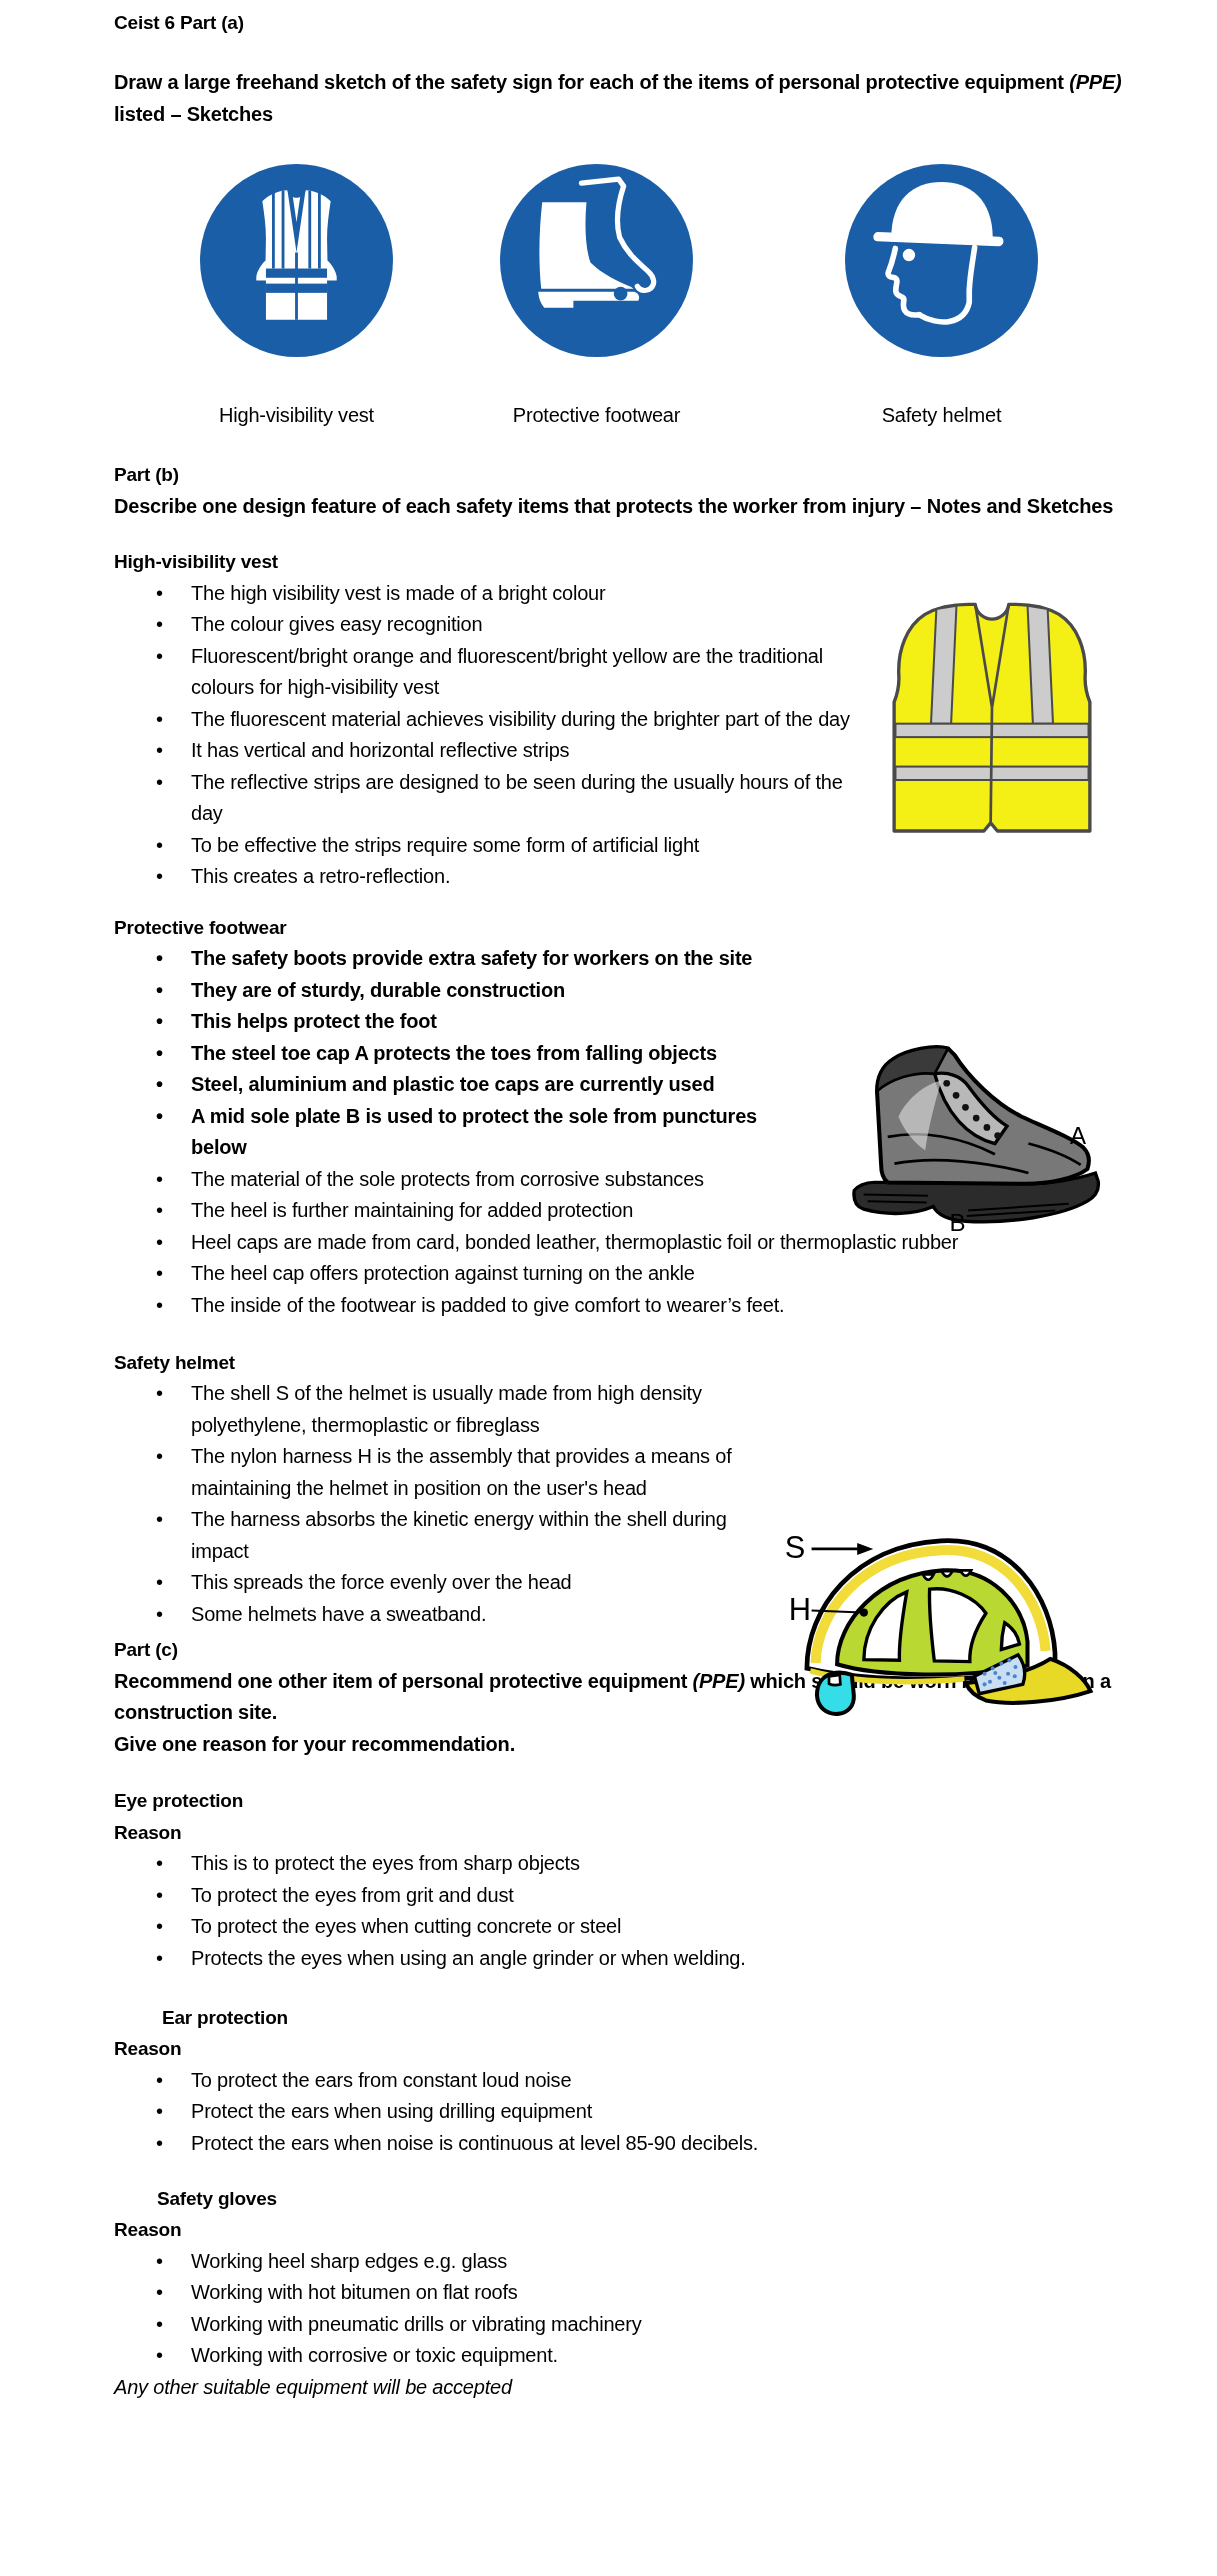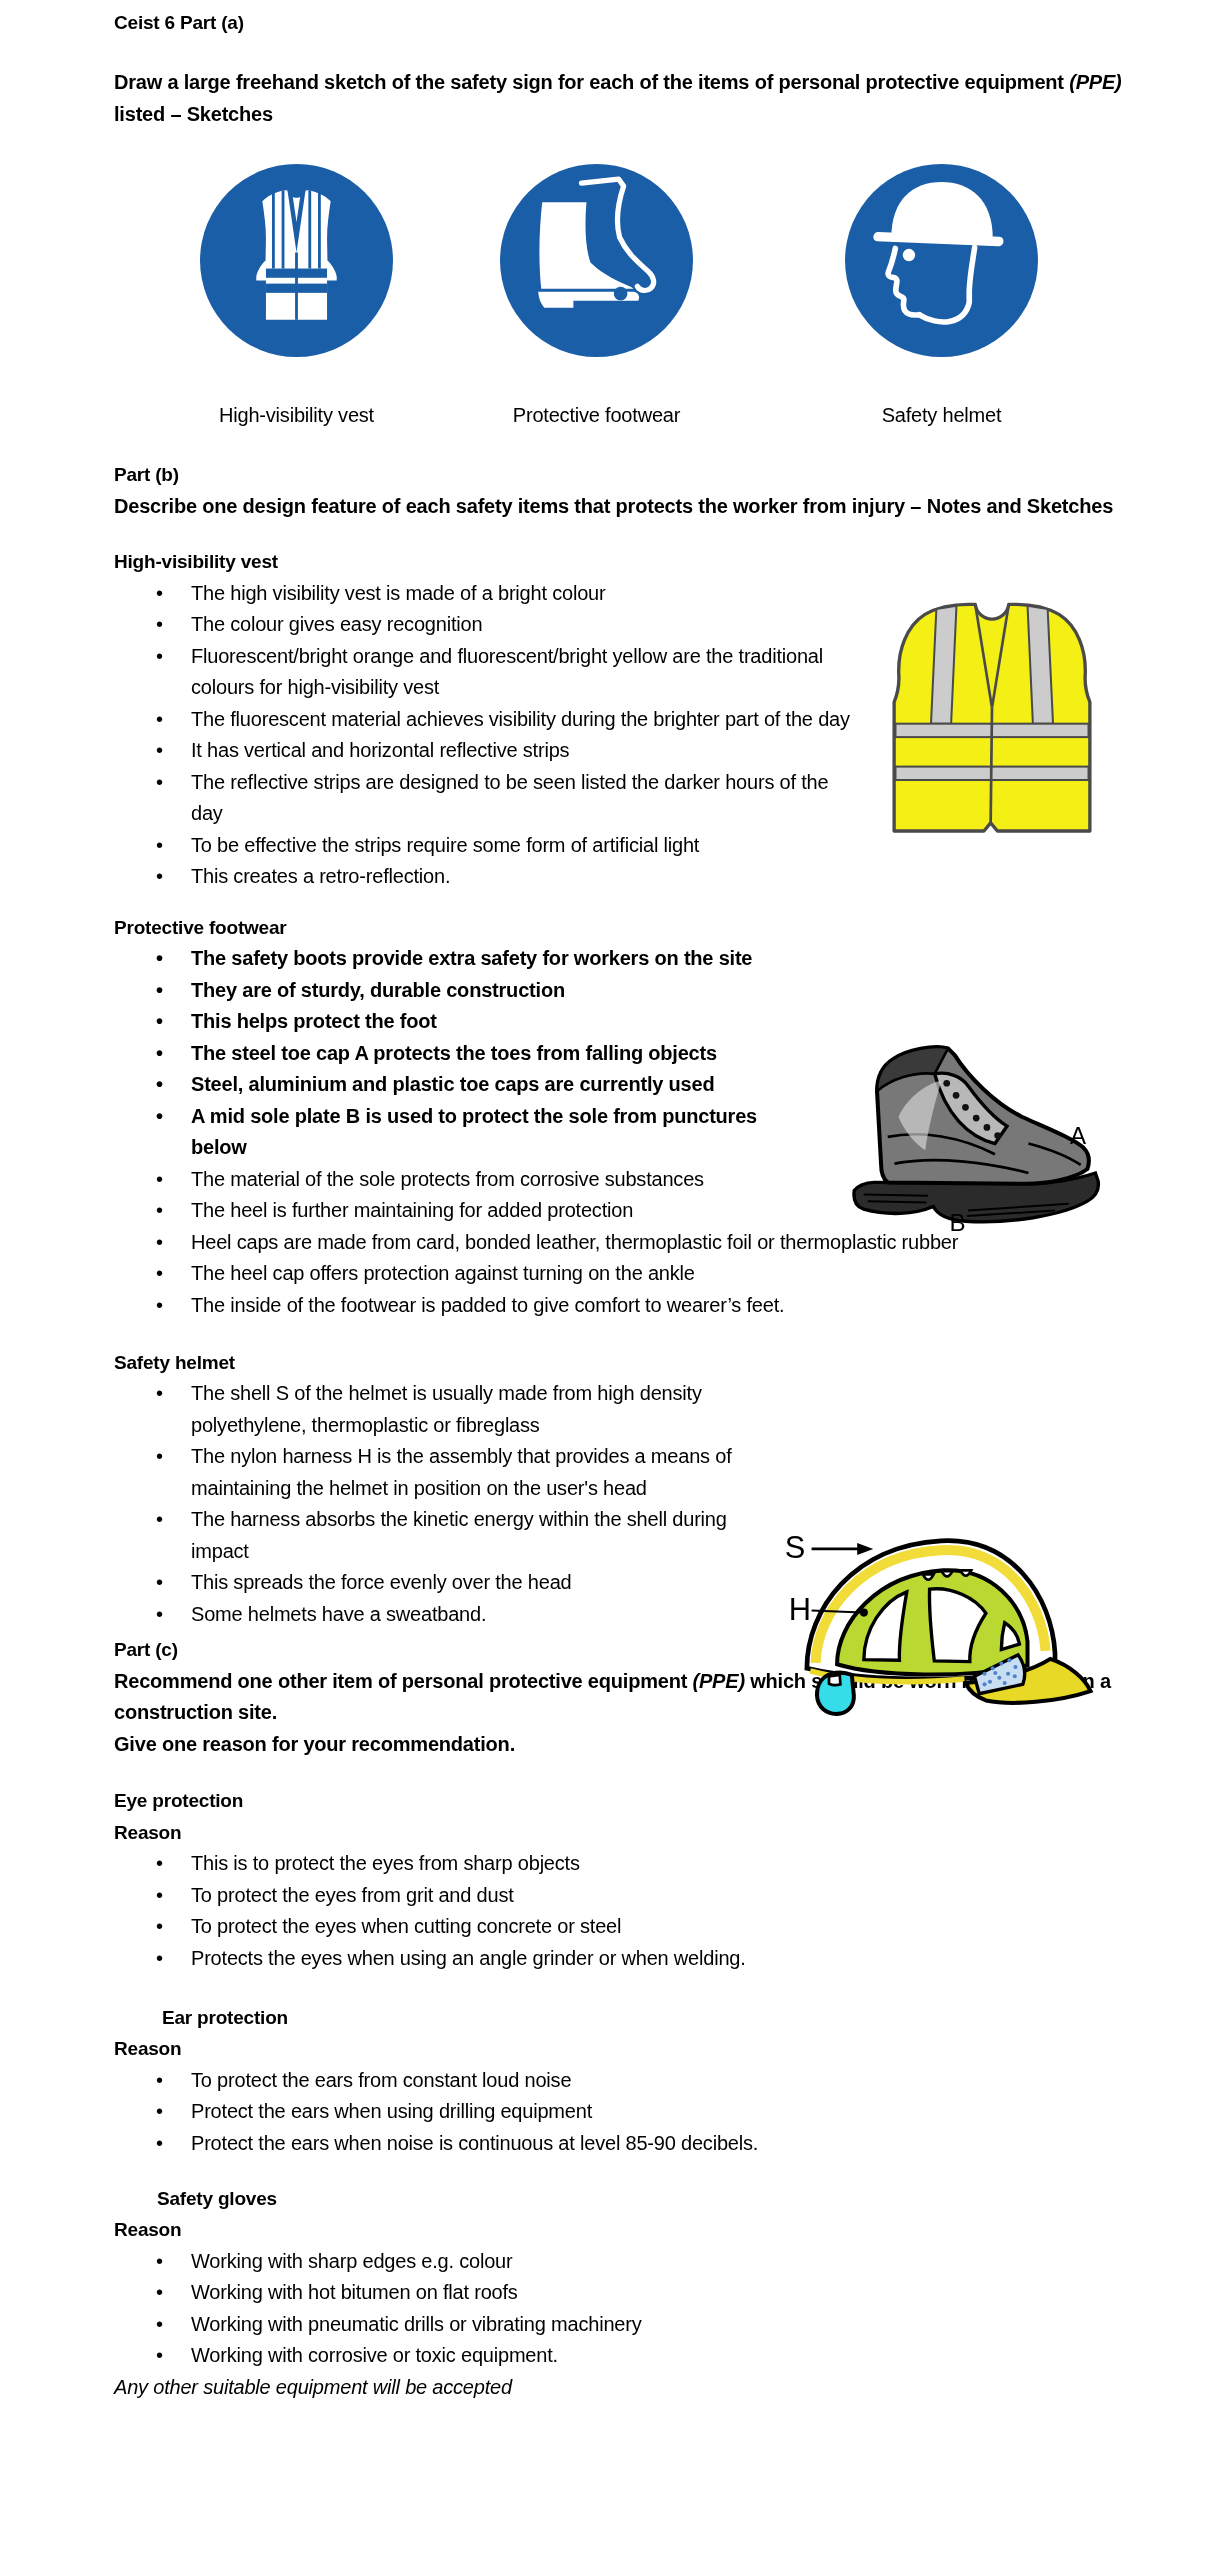--- a/index.html
+++ b/index.html
@@ -95,21 +95,21 @@
   <h2 class="h mt36">Part (b)</h2>
   <p class="instr instr-b">Describe one design feature of each safety items that protects the worker from injury – Notes and Sketches</p>
 
   <h3 class="h mt36">High-visibility vest</h3>
   <ul class="bl vest-list">
     <li>The high visibility vest is made of a bright colour</li>
     <li>The colour gives easy recognition</li>
     <li>Fluorescent/bright orange and fluorescent/bright yellow are the traditional colours for high-visibility vest</li>
     <li>The fluorescent material achieves visibility during the brighter part of the day</li>
     <li>It has vertical and horizontal reflective strips</li>
-    <li>The reflective strips are designed to be seen listed the darker hours of the day</li>
+    <li>The reflective strips are designed to be seen during the usually hours of the day</li>
     <li>To be effective the strips require some form of artificial light</li>
     <li>This creates a retro-reflection.</li>
   </ul>
 
   <h3 class="h mt28">Protective footwear</h3>
   <ul class="bl narrow-boot">
     <li>The safety boots provide extra safety for workers on the site</li>
     <li>They are of sturdy, durable construction</li>
     <li>This helps protect the foot</li>
     <li>The steel toe cap A protects the toes from falling objects</li>
@@ -150,21 +150,21 @@
   <h4 class="h">Reason</h4>
   <ul class="bl">
     <li>To protect the ears from constant loud noise</li>
     <li>Protect the ears when using drilling equipment</li>
     <li>Protect the ears when noise is continuous at level 85-90 decibels.</li>
   </ul>
 
   <h3 class="h mt35">Safety gloves</h3>
   <h4 class="h">Reason</h4>
   <ul class="bl">
-    <li>Working with sharp edges e.g. colour</li>
+    <li>Working heel sharp edges e.g. glass</li>
     <li>Working with hot bitumen on flat roofs</li>
     <li>Working with pneumatic drills or vibrating machinery</li>
     <li>Working with corrosive or toxic equipment.</li>
   </ul>
 
   <p class="note">Any other suitable equipment will be accepted</p>
 
   <figure class="fig" style="left:884px;top:599px;width:216px;height:240px">
     <svg viewBox="0 0 322 358">
       <path fill="#f4ef15" stroke="#4a4a4a" stroke-width="5" stroke-linejoin="round" d="M126 8 C100 8 80 12 61 23 C34 40 20 76 22 114 C23 132 19 144 15 154 L15 346 L149 346 L159 334 L169 346 L307 346 L307 154 C303 144 299 132 300 114 C302 76 288 40 261 23 C242 12 222 8 196 8 L186 8 C184 22 172 30 161 30 C150 30 138 22 136 8 Z"></path>

